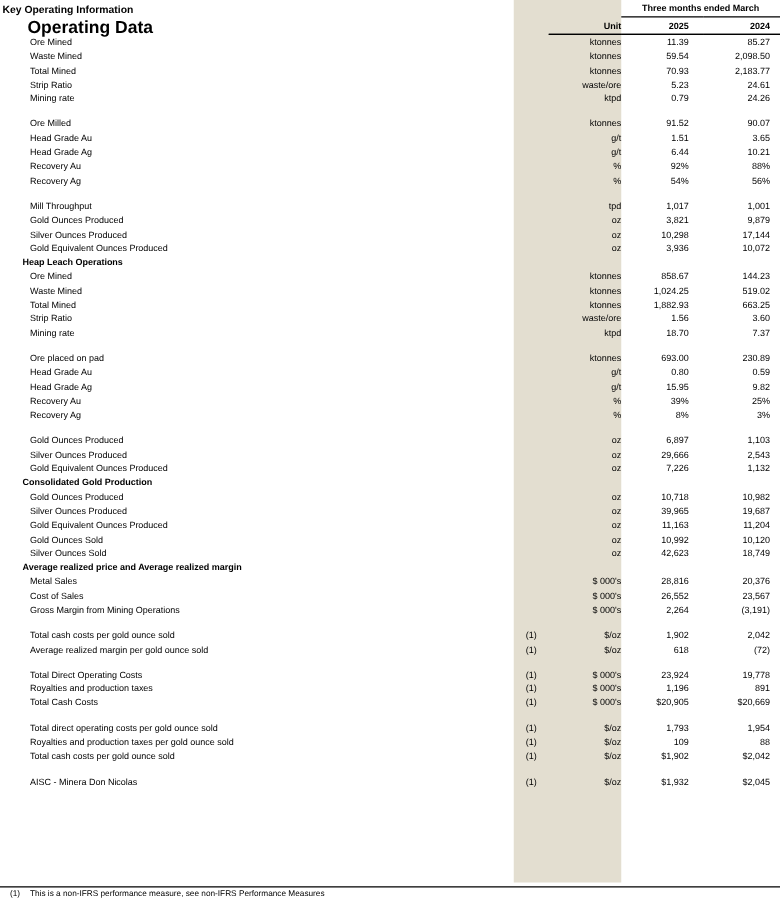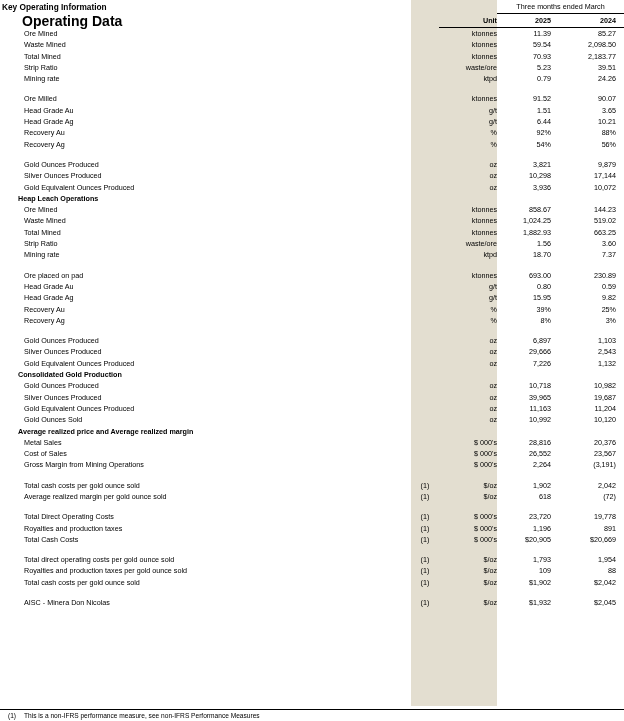--- a/index.html
+++ b/index.html
@@ -35,21 +35,21 @@
   }
   .c-label{width:411px;padding-left:4px;}
   .c-note{width:28px;text-align:center;}
   .c-unit{width:58px;text-align:right;}
   .c-y1{width:66px;text-align:right;padding-right:12px;}
   .c-y2{width:61px;text-align:right;padding-right:8px;margin-top:16px;}
 
   .title{font-weight:bold;font-size:8.3px;padding-left:2px;}
   .subtitle{font-weight:bold;font-size:14px;padding-left:22px;}
   .hdr-unit{font-weight:bold;font-size:7.2px;}
-  .hdr-top{font-weight:normal;font-size:7.2px;text-align:center;margin-top:44px;}
+  .hdr-top{font-weight:bold;font-size:7.2px;text-align:center;margin-top:44px;}
   .hdr-yr{font-weight:bold;font-size:7.2px;}
   .section{font-weight:bold;padding-left:18px;}
   .item{padding-left:24px;}
   .spacer td{height:9px;line-height:9px;}
 
   .rule-unit{border-bottom:1px solid #000;}
   .rule-years{border-bottom:1px solid #000;}
 
   .footer{
     position:absolute;left:0;top:709px;width:624px;
@@ -111,21 +111,21 @@
           <td class="c-note"></td>
           <td class="c-unit">ktonnes</td>
           <td class="c-y1">70.93</td>
           <td class="c-y2">2,183.77</td>
         </tr>
         <tr>
           <td class="c-label item">Strip Ratio</td>
           <td class="c-note"></td>
           <td class="c-unit">waste/ore</td>
           <td class="c-y1">5.23</td>
-          <td class="c-y2">39.51</td>
+          <td class="c-y2">24.61</td>
         </tr>
         <tr>
           <td class="c-label item">Mining rate</td>
           <td class="c-note"></td>
           <td class="c-unit">ktpd</td>
           <td class="c-y1">0.79</td>
           <td class="c-y2">24.26</td>
         </tr>
         <tr class="spacer">
           <td></td>
@@ -170,20 +170,27 @@
           <td class="c-y2">56%</td>
         </tr>
         <tr class="spacer">
           <td></td>
           <td></td>
           <td></td>
           <td></td>
           <td></td>
         </tr>
         <tr>
+          <td class="c-label item">Mill Throughput</td>
+          <td class="c-note"></td>
+          <td class="c-unit">tpd</td>
+          <td class="c-y1">1,017</td>
+          <td class="c-y2">1,001</td>
+        </tr>
+        <tr>
           <td class="c-label item">Gold Ounces Produced</td>
           <td class="c-note"></td>
           <td class="c-unit">oz</td>
           <td class="c-y1">3,821</td>
           <td class="c-y2">9,879</td>
         </tr>
         <tr>
           <td class="c-label item">Silver Ounces Produced</td>
           <td class="c-note"></td>
           <td class="c-unit">oz</td>
@@ -338,20 +345,27 @@
           <td class="c-y2">11,204</td>
         </tr>
         <tr>
           <td class="c-label item">Gold Ounces Sold</td>
           <td class="c-note"></td>
           <td class="c-unit">oz</td>
           <td class="c-y1">10,992</td>
           <td class="c-y2">10,120</td>
         </tr>
         <tr>
+          <td class="c-label item">Silver Ounces Sold</td>
+          <td class="c-note"></td>
+          <td class="c-unit">oz</td>
+          <td class="c-y1">42,623</td>
+          <td class="c-y2">18,749</td>
+        </tr>
+        <tr>
           <td class="c-label section">Average realized price and Average realized margin</td>
           <td class="c-note"></td>
           <td class="c-unit"></td>
           <td class="c-y1"></td>
           <td class="c-y2"></td>
         </tr>
         <tr>
           <td class="c-label item">Metal Sales</td>
           <td class="c-note"></td>
           <td class="c-unit">$ 000's</td>
@@ -397,21 +411,21 @@
           <td></td>
           <td></td>
           <td></td>
           <td></td>
           <td></td>
         </tr>
         <tr>
           <td class="c-label item">Total Direct Operating Costs</td>
           <td class="c-note">(1)</td>
           <td class="c-unit">$ 000's</td>
-          <td class="c-y1">23,720</td>
+          <td class="c-y1">23,924</td>
           <td class="c-y2">19,778</td>
         </tr>
         <tr>
           <td class="c-label item">Royalties and production taxes</td>
           <td class="c-note">(1)</td>
           <td class="c-unit">$ 000's</td>
           <td class="c-y1">1,196</td>
           <td class="c-y2">891</td>
         </tr>
         <tr>

